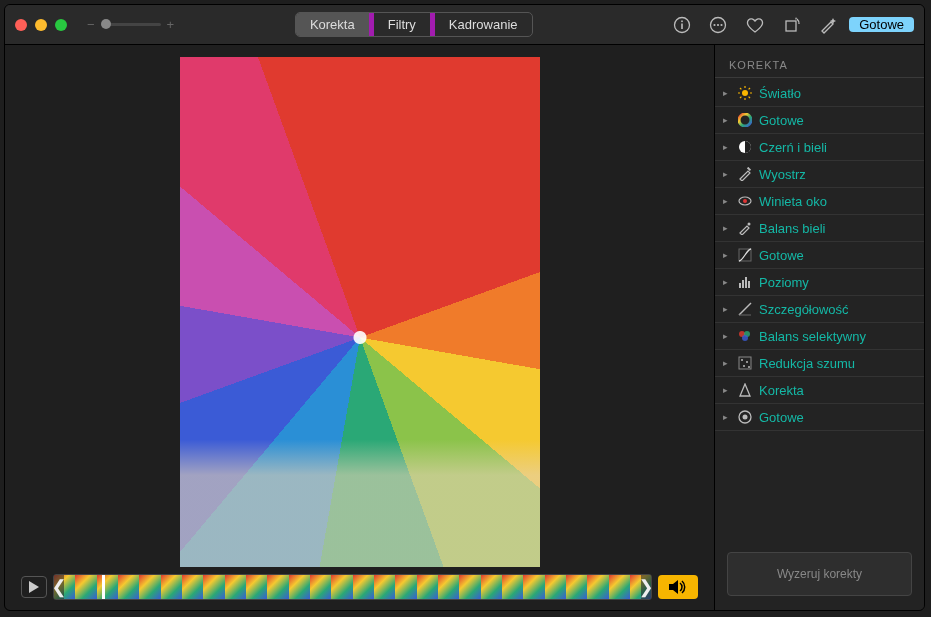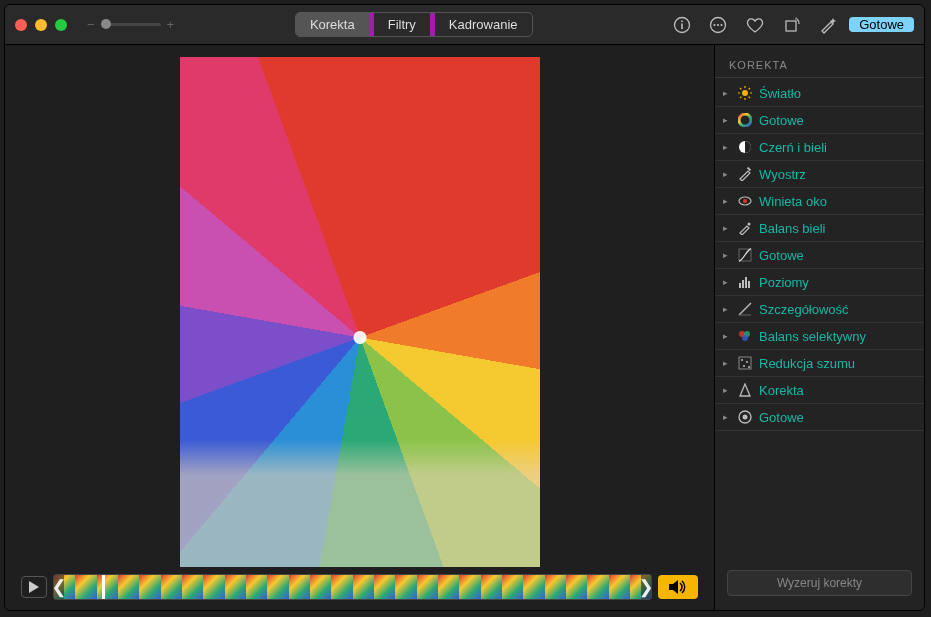--- a/index.html
+++ b/index.html
@@ -127,21 +127,21 @@
     border-bottom:1px solid #333;
     cursor:pointer;
   }
   .adj-item .chev{ font-size:9px; color:#888; width:8px;}
   .adj-item .iconbox{ width:16px; height:16px; display:flex; align-items:center; justify-content:center;}
   .adj-item .lbl{ color:#14b8a6; font-size:13px;}
   .reset-row{
     padding:10px 12px 14px;
   }
   .reset-btn{
-    width:100%; text-align:center; padding:5px 0;
+    width:100%; text-align:center; padding:14px 0;
     background:#2e2e2e; border:1px solid #444; border-radius:4px;
     color:#888; font-size:12px; cursor:pointer;
   }
   svg{display:block;}
 </style>
 </head>
 <body>
 
 <div class="window">
 

